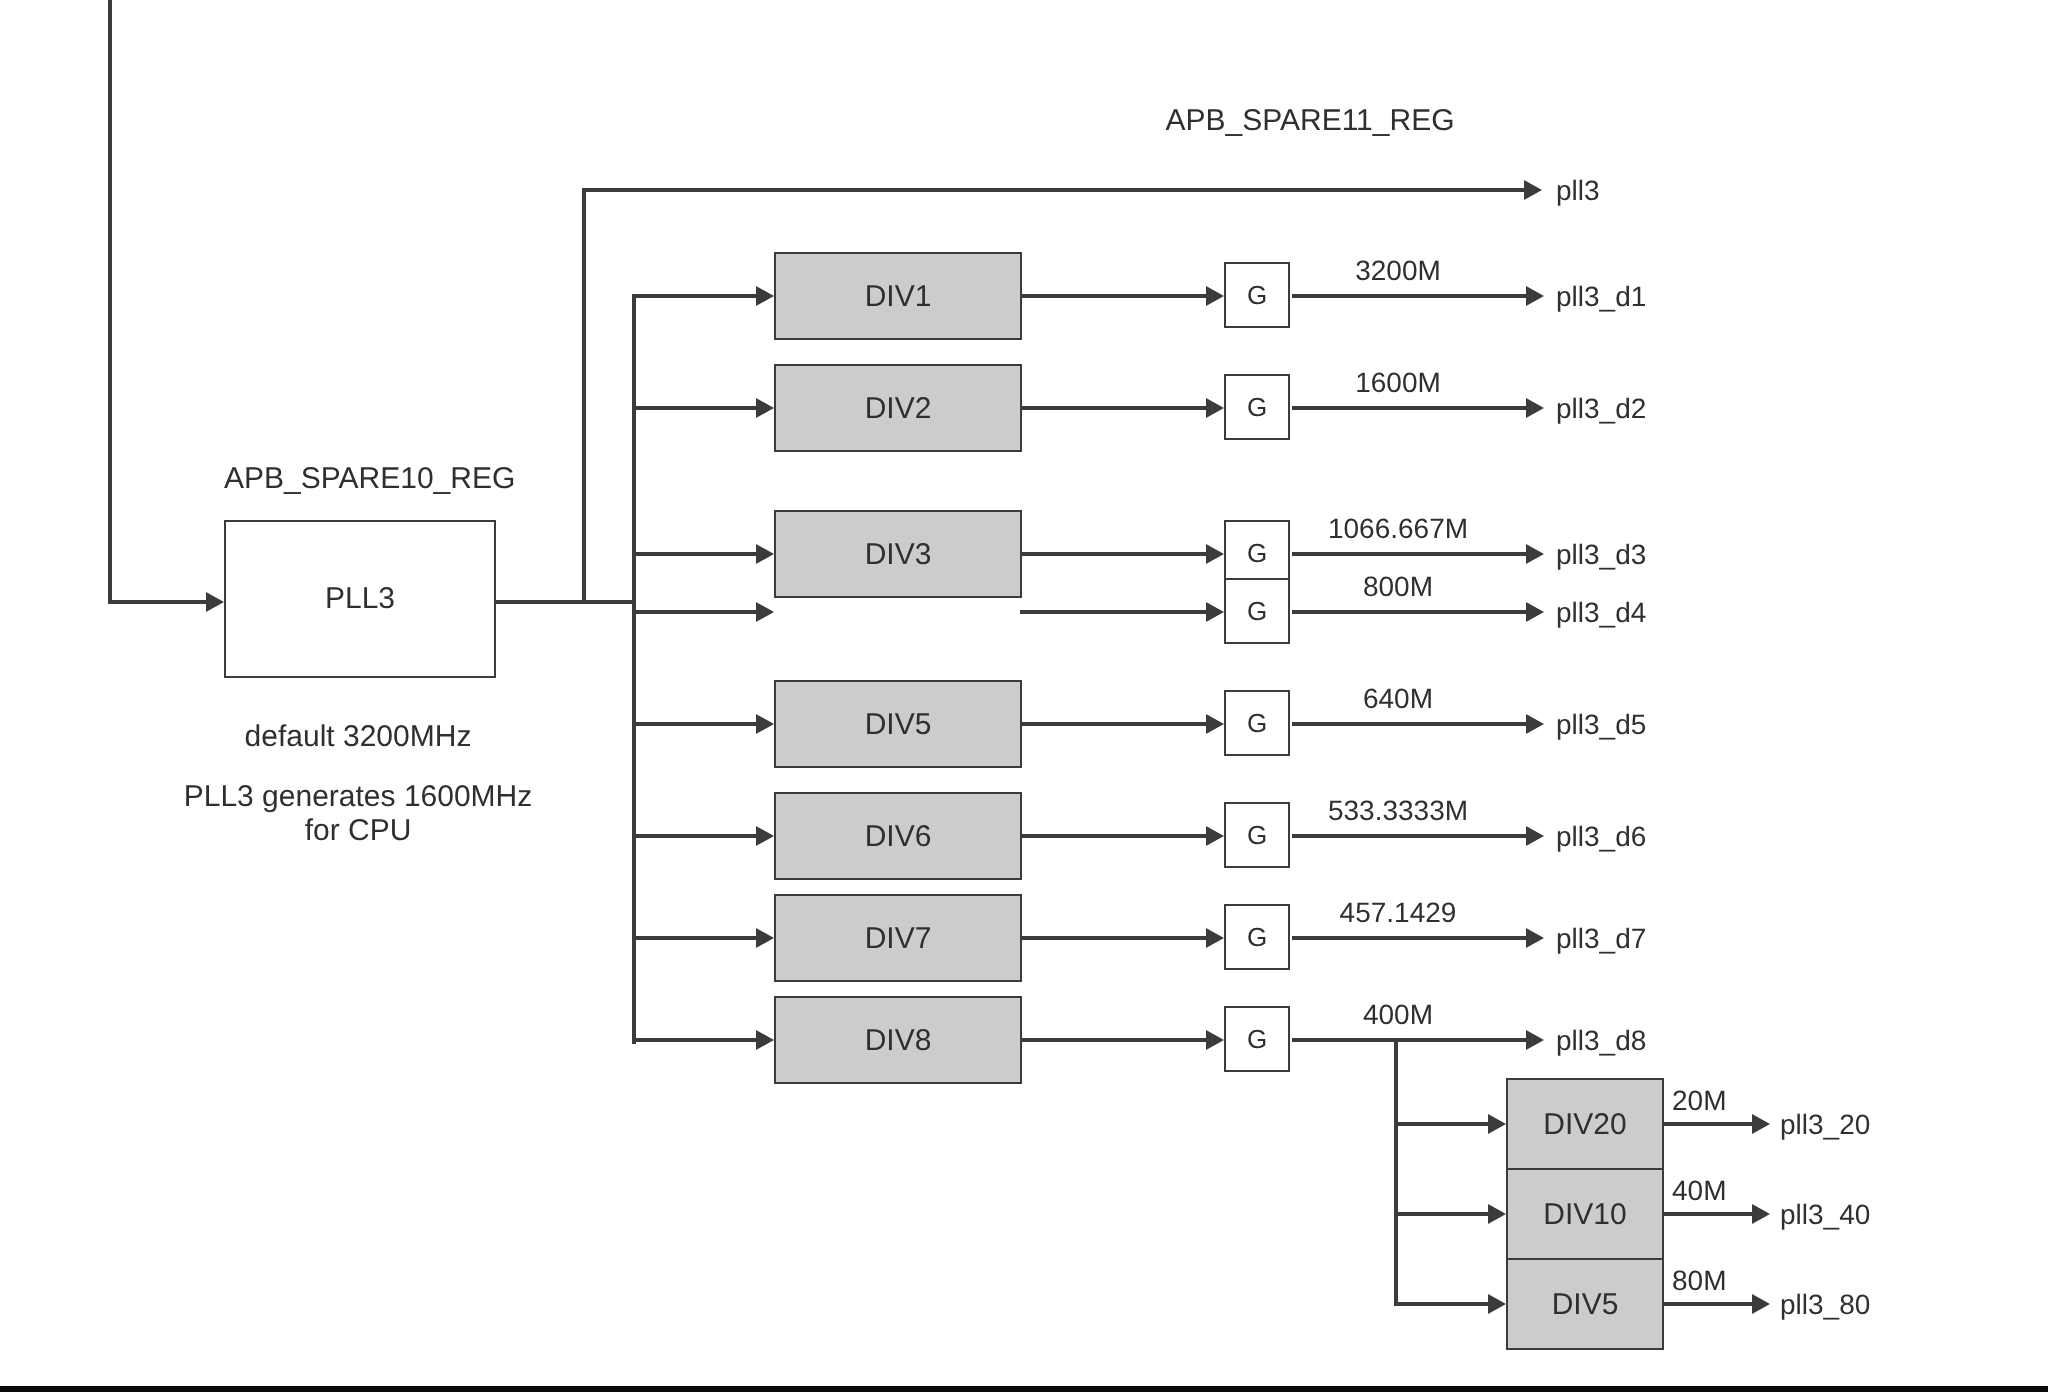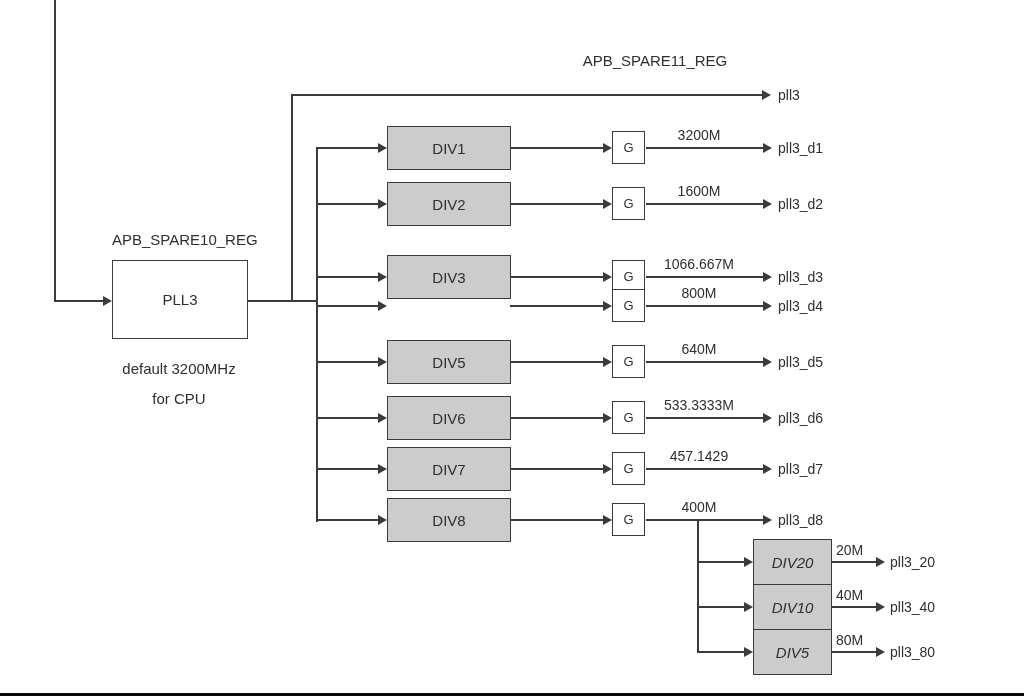--- a/index.html
+++ b/index.html
@@ -27,21 +27,21 @@
   .row .mid-arrow{top:18px;left:603px;}
   .row .gbox{left:612px;top:6px;width:33px;height:33px;font-size:13px;}
   .row .out-line{position:absolute;left:646px;width:117px;top:22px;height:2px;background:#3b3b3b;}
   .row .out-arrow{top:18px;left:763px;}
   .row .freq{left:646px;width:106px;top:2px;font-size:14px;}
   .row .outlabel{left:778px;top:0;height:46px;line-height:46px;font-size:14px;}
   
   .subrow{position:absolute;left:0;width:1024px;height:46px;}
   .subrow .in-line{position:absolute;left:698px;width:46px;top:22px;height:2px;background:#3b3b3b;}
   .subrow .in-arrow{top:18px;left:744px;}
-  .subrow .divbox{left:753px;top:0px;width:79px;height:46px;font-size:15px;font-style:italic;}
+  .subrow .divbox{left:753px;top:0px;width:79px;height:46px;font-size:15px;}
   .subrow .out-line{position:absolute;left:832px;width:44px;top:22px;height:2px;background:#3b3b3b;}
   .subrow .out-arrow{top:18px;left:876px;}
   .subrow .freq{left:836px;top:3px;font-size:14px;}
   .subrow .outlabel{left:890px;top:0;height:46px;line-height:46px;font-size:14px;}
   .reg-label{font-size:15px;}
   .caption{font-size:15px;line-height:17px;}
   #bottom-rule{position:absolute;left:0;top:693px;width:1024px;height:3px;background:#0a0a0a;}
 </style>
 </head>
 <body>
@@ -51,20 +51,21 @@
   <div class="vline" style="left:54px;top:0;height:302px;"></div>
   <div class="hline" style="left:54px;top:300px;width:49px;"></div>
   <div class="arrow" style="left:103px;top:296px;"></div>
 
   <div class="lbl reg-label center" style="left:112px;top:231px;width:136px;">APB_SPARE10_REG</div>
   <div class="box whitebox" style="left:112px;top:260px;width:136px;height:79px;font-size:15px;">
     <span>PLL3</span>
   </div>
   <div class="lbl caption center" style="left:79px;top:360px;width:200px;">default 3200MHz</div>
   <div class="lbl caption center" style="left:79px;top:390px;width:200px;">
+    <div>PLL3 generates 1600MHz</div>
     <div>for CPU</div>
   </div>
 
   <div class="hline" style="left:248px;top:300px;width:69px;"></div>
   <div class="vline" style="left:291px;top:95px;height:207px;"></div>
   <div class="hline" style="left:291px;top:94px;width:471px;"></div>
   <div class="arrow" style="left:762px;top:90px;"></div>
   <div class="lbl" style="left:778px;top:83px;height:24px;line-height:24px;font-size:14px;">pll3</div>
   <div class="lbl reg-label center" style="left:555px;top:52px;width:200px;">APB_SPARE11_REG</div>
 

